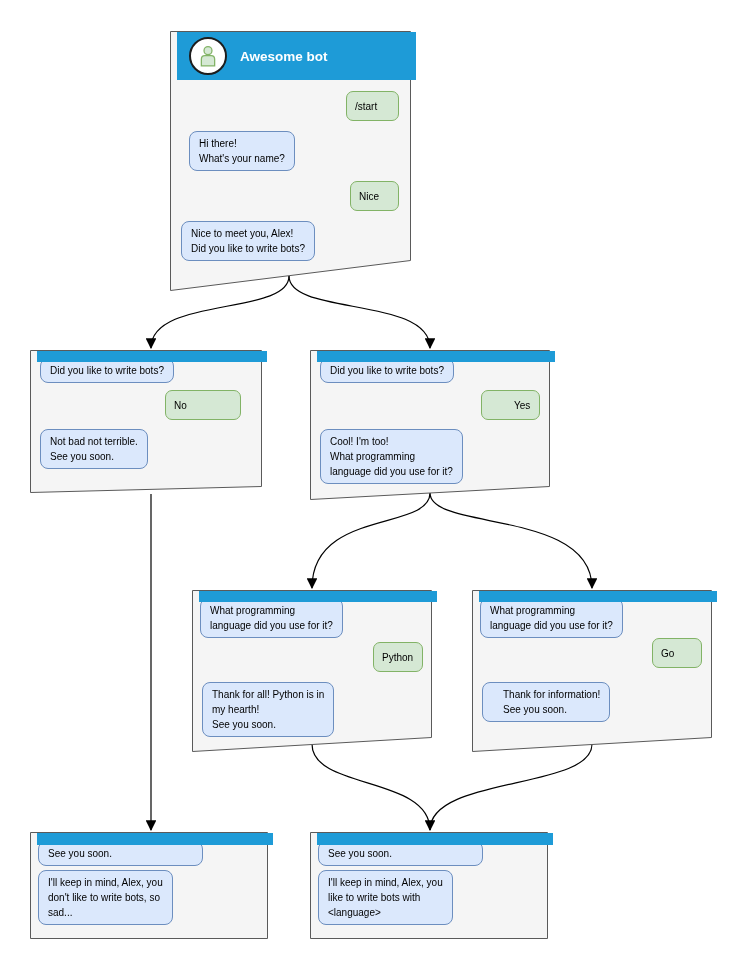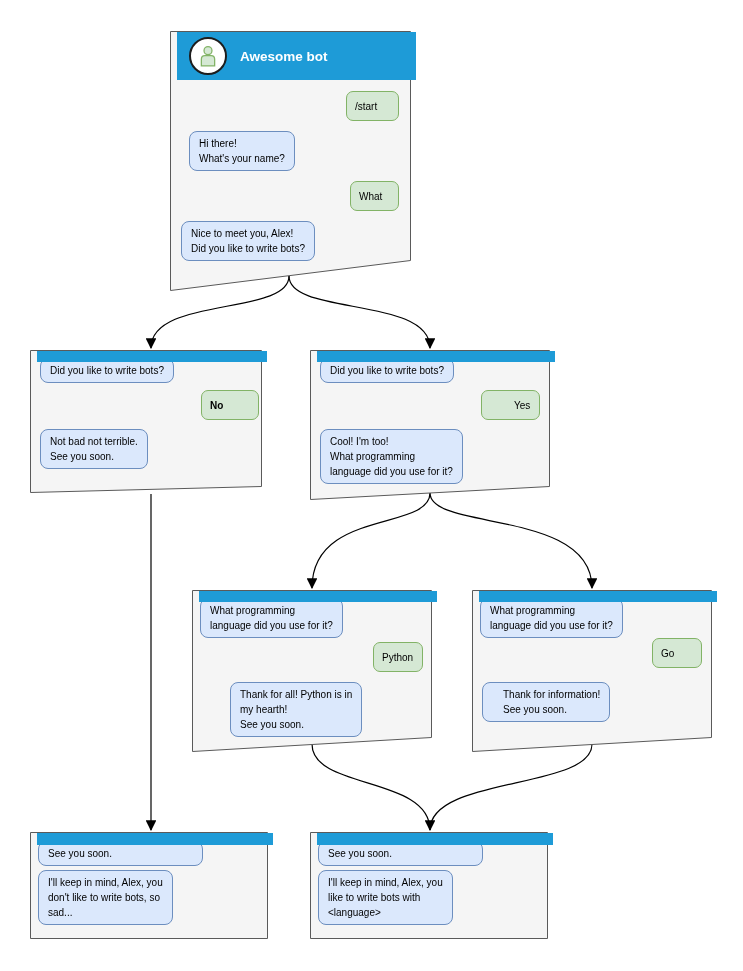--- a/index.html
+++ b/index.html
@@ -67,32 +67,32 @@
         <svg width="28" height="28" viewBox="0 0 24 24">
           <circle cx="12" cy="7.4" r="3.4" fill="#d5e8d4" stroke="#82b366" stroke-width="1.1"></circle>
           <path d="M6.3,20.5 L6.3,14.8 Q6.3,11.6 9.3,11.6 L14.7,11.6 Q17.7,11.6 17.7,14.8 L17.7,20.5 Z" fill="#d5e8d4" stroke="#82b366" stroke-width="1.1"></path>
         </svg>
       </div>
       <div class="title">Awesome bot</div>
     </div>
     <div class="msg user" style="right:12px;top:60px;width:53px;">/start</div>
     <div class="msg bot" style="left:11px;top:100px;margin-left:8px;">Hi there!
 What's your name?</div>
-    <div class="msg user" style="right:12px;top:150px;width:49px;">What</div>
+    <div class="msg user" style="right:12px;top:150px;width:49px;">Nice</div>
     <div class="msg bot" style="left:11px;top:190px;">Nice to meet you, Alex!
 Did you like to write bots?</div>
   </div>
 
   <div class="win" style="left:30px;top:350px;width:232px;height:145px;">
     <svg class="frame" width="233" height="146">
         <polygon points="0.5,0.5 231.5,0.5 231.5,136.5 0.5,142.5"></polygon>
       </svg>
     <div class="titlebar" style="width:230px;height:11px;"></div>
     <div class="msg bot" style="left:10px;top:8px;">Did you like to write bots?</div>
-    <div class="msg user" style="right:3px;top:40px;width:58px;font-weight:bold;">No</div>
+    <div class="msg user" style="right:21px;top:40px;width:76px;">No</div>
     <div class="msg bot" style="left:10px;top:79px;">Not bad not terrible.
 See you soon.</div>
   </div>
 
   <div class="win" style="left:310px;top:350px;width:240px;height:150px;">
     <svg class="frame" width="241" height="151">
         <polygon points="0.5,0.5 239.5,0.5 239.5,136.5 0.5,149.5"></polygon>
       </svg>
     <div class="titlebar" style="width:238px;height:11px;"></div>
     <div class="msg bot" style="left:10px;top:8px;">Did you like to write bots?</div>
@@ -103,21 +103,21 @@
   </div>
 
   <div class="win" style="left:192px;top:590px;width:240px;height:162px;">
     <svg class="frame" width="241" height="163">
         <polygon points="0.5,0.5 239.5,0.5 239.5,147.5 0.5,161.5"></polygon>
       </svg>
     <div class="titlebar" style="width:238px;height:11px;"></div>
     <div class="msg bot" style="left:8px;top:8px;">What programming
 language did you use for it?</div>
     <div class="msg user" style="right:9px;top:52px;width:50px;">Python</div>
-    <div class="msg bot" style="left:10px;top:92px;margin-left:28px;">Thank for all! Python is in
+    <div class="msg bot" style="left:10px;top:92px;">Thank for all! Python is in
 my hearth!
 See you soon.</div>
   </div>
 
   <div class="win" style="left:472px;top:590px;width:240px;height:162px;">
     <svg class="frame" width="241" height="163">
         <polygon points="0.5,0.5 239.5,0.5 239.5,147.5 0.5,161.5"></polygon>
       </svg>
     <div class="titlebar" style="width:238px;height:11px;"></div>
     <div class="msg bot" style="left:8px;top:8px;">What programming

